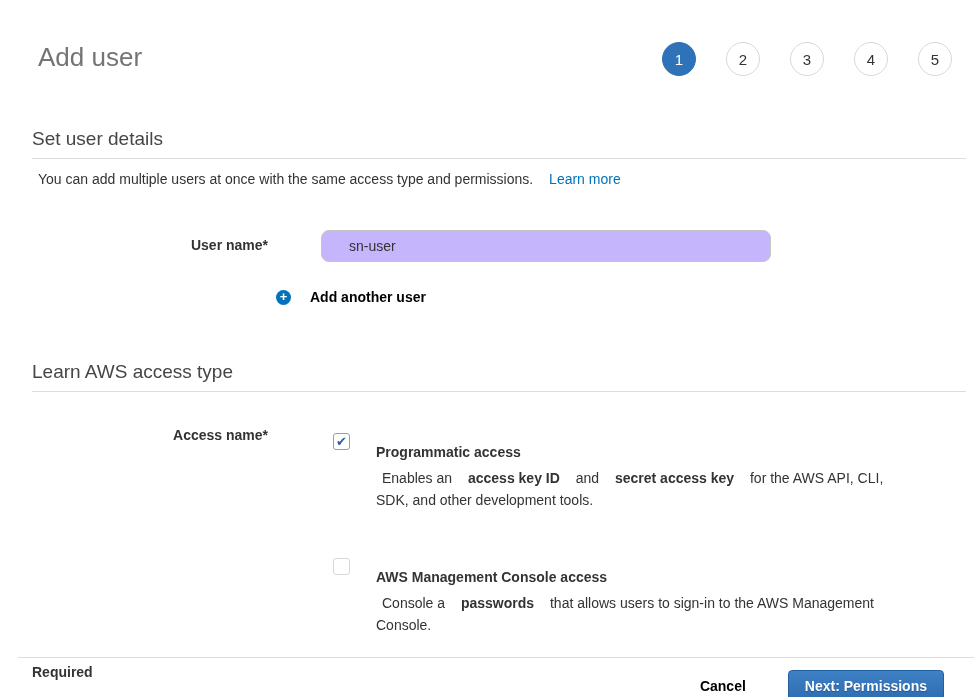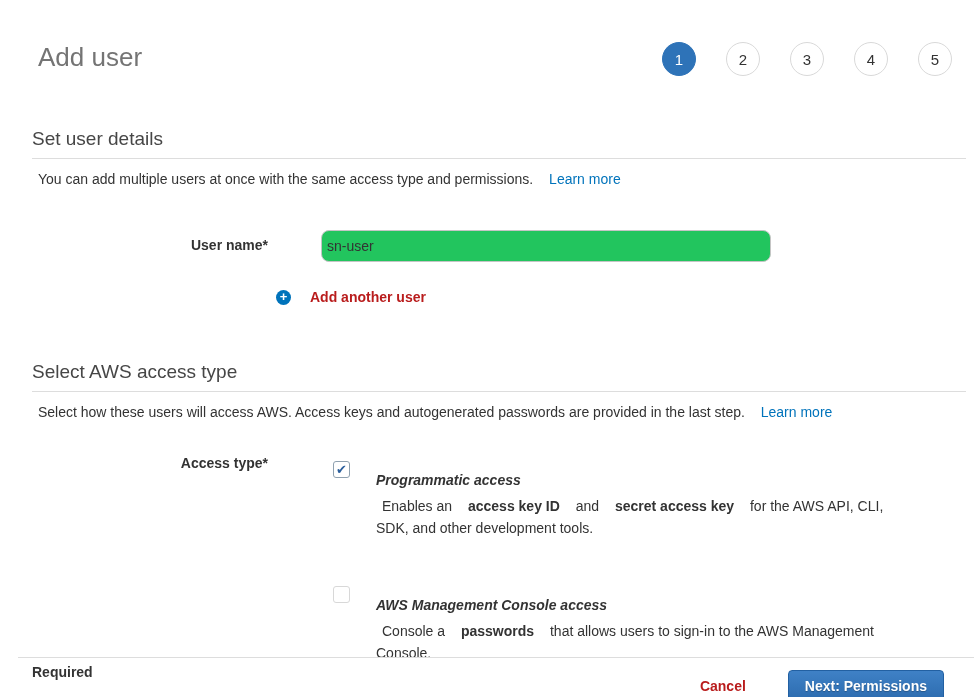--- a/index.html
+++ b/index.html
@@ -29,35 +29,35 @@
 
   
   .section-heading {
     font-size:19px; font-weight:400; color:#464646;
     padding-bottom:8px; border-bottom:1px solid #dddddd;
   }
   .sec1 { margin-top:40px; }
   .sec2 { margin-top:50px; }
   .intro { margin-top:12px; font-size:14px; color:#333333; }
   a.link { color:#0073bb; text-decoration:none; cursor:pointer; }
-  a.link-bold { color:#b91c1c; font-weight:bold; text-decoration:none; cursor:pointer; }
+  a.link-bold { color:#000000; font-weight:bold; text-decoration:none; cursor:pointer; }
 
   
   .form-row { display:flex; align-items:flex-start;gap:34px; }
   .row-username { margin-top:37px; }
   .form-label {
     width:237px; text-align:right; padding-right:7px;
     font-weight:bold; color:#333333; padding-top:7px;
   }
   .text-input {
     width:450px; height:32px;
     border:1px solid #c5c5c5; border-radius:8px;
-    padding:0 5px; font-size:14px; color:#333333;
+    padding:0 27px; font-size:14px; color:#333333;
     font-family:"Liberation Sans","DejaVu Sans",sans-serif;
-    outline:none; background:#22c55e;
+    outline:none; background:#c4b5fd;
   }
   .add-user-row {
     margin-left:244px; margin-top:15px;
     display:flex; align-items:center; gap:7px;
   }
   .add-icon {
     width:15px; height:15px; border-radius:50%;
     background:#0073bb; color:#ffffff;
     display:flex; align-items:center; justify-content:center;
     font-size:13px; font-weight:bold; line-height:1; padding-bottom:1px;
@@ -70,21 +70,21 @@
   .option { display:flex; align-items:flex-start; }
   .checkbox {
     width:17px; height:17px; border-radius:3px;
     border:1px solid #8fa1b0; background:#ffffff;
     margin-top:1px; cursor:pointer;
     display:flex; align-items:center; justify-content:center;
   }
   .checkbox.unchecked { border-color:#d8d8d8; }
   .check-mark { color:#2a5e9c; font-size:13px; font-weight:bold; line-height:1; }
   .option-text { margin-left:14px; }
-  .option-title { font-weight:bold; color:#333333; cursor:pointer; display:block;font-style:italic; }
+  .option-title { font-weight:bold; color:#333333; cursor:pointer; display:block; }
   .option-desc { margin-top:7px; color:#333333; line-height:22px; max-width:530px; }
 
   
   .footer {
     position:absolute; left:0; right:0; bottom:0; height:46px;
     border-top:1px solid #dddddd; background:#ffffff;
     display:flex; align-items:flex-start; justify-content:space-between;
     padding:0 24px 0 8px;
   }
   .required-note { font-weight:bold; color:#333333; }
@@ -131,25 +131,24 @@
   <div class="form-row row-username">
     <div class="form-label">User name*</div>
     <input class="text-input" type="text" value="sn-user" style="">
   </div>
 
   <div class="add-user-row">
     <span class="add-icon">+</span>
     <a class="link-bold">Add another user</a>
   </div>
 
-  <h2 class="section-heading sec2">Select AWS access type</h2>
-  <p class="intro"><span>Select how these users will access AWS. Access keys and autogenerated passwords are provided in the last step.</span> <a class="link">Learn more</a></p>
+  <h2 class="section-heading sec2">Learn AWS access type</h2>
 
   <div class="form-row row-access">
-    <div class="form-label access">Access type*</div>
+    <div class="form-label access">Access name*</div>
     <div class="options-col">
 
       <div class="option">
         <div class="checkbox">
           <span class="check-mark">✔</span>
         </div>
         <div class="option-text">
           <span class="option-title">Programmatic access</span>
           <div class="option-desc"><span>Enables an </span><b>access key ID</b><span> and </span><b>secret access key</b><span> for the AWS API, CLI, SDK, and other development tools.</span></div>
         </div>

